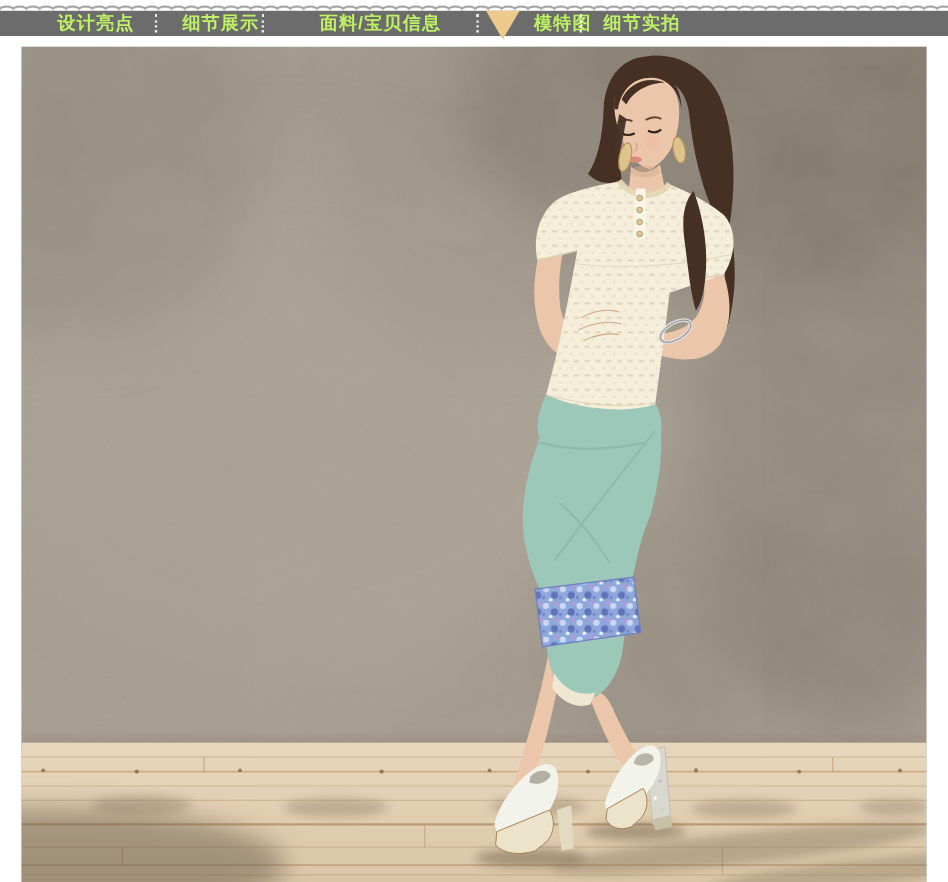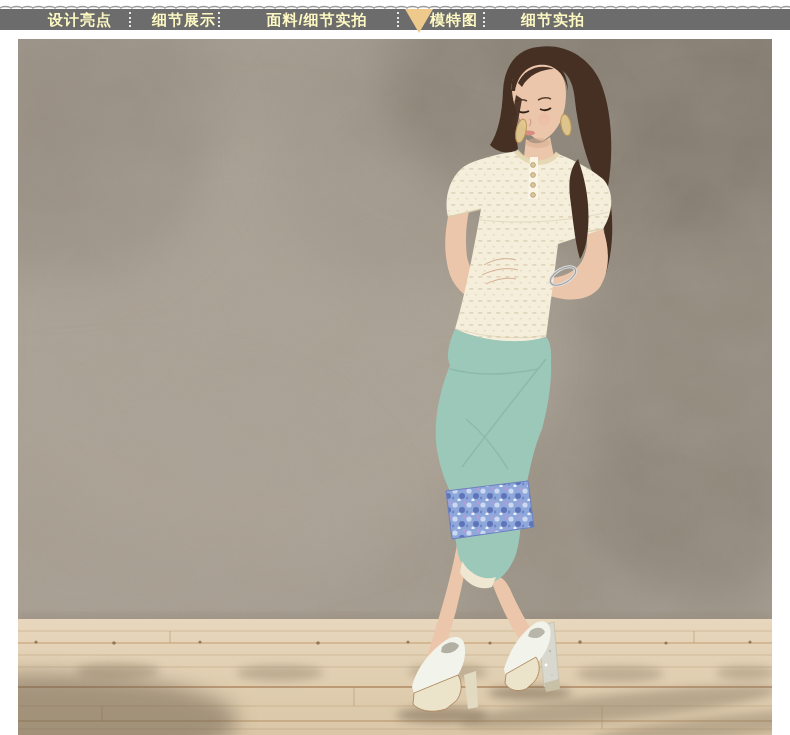--- a/index.html
+++ b/index.html
@@ -1,21 +1,21 @@
 <!DOCTYPE html>
 <html><head>
 <meta charset="utf-8">
 <style>
   html,body{margin:0;padding:0;background:#ffffff;}
   .page{position:relative;width:790px;height:735px;background:#fff;overflow:hidden;
         font-family:"Liberation Sans","DejaVu Sans",sans-serif;}
   .chain{position:absolute;left:0;top:0;width:790px;height:9px;}
   .navbar{position:absolute;left:0;top:9px;width:790px;height:21px;background:#6c6c6c;overflow:visible;z-index:2;}
   .nav-item{position:absolute;top:0;height:21px;line-height:21px;transform:translateX(-50%);
-            color:#fef9c3;font-size:15px;font-weight:bold;letter-spacing:1px;white-space:nowrap;cursor:pointer;}
+            color:#bef264;font-size:15px;font-weight:bold;letter-spacing:1px;white-space:nowrap;cursor:pointer;}
   .sep{position:absolute;top:3px;height:15px;width:0;border-left:2px dotted rgba(255,255,255,.85);}
   .pointer{position:absolute;left:405px;top:0;width:0;height:0;
            border-left:14px solid transparent;border-right:14px solid transparent;
            border-top:24px solid #edca8c;}
   .photo{position:absolute;left:18px;top:39px;width:754px;height:696px;background:#a49b8e;}
   .photo svg{display:block;}
 </style>
 </head>
 <body>
 
@@ -30,26 +30,26 @@
       </defs>
       <rect x="0" y="0" width="790" height="9" fill="url(#chainpat)"></rect>
     </svg>
   </div>
 
   <div class="navbar">
     <span class="nav-item" style="left:80px">设计亮点</span>
     <i class="sep" style="left:129px"></i>
     <span class="nav-item" style="left:184px">细节展示</span>
     <i class="sep" style="left:218px"></i>
-    <span class="nav-item" style="left:317px">面料/细节实拍</span>
+    <span class="nav-item" style="left:317px">面料/宝贝信息</span>
     <i class="sep" style="left:397px"></i>
     <span class="pointer"></span>
-    <span class="nav-item" style="left:454px">模特图</span>
+    <span class="nav-item" style="left:469px">模特图</span>
     <i class="sep" style="left:483px"></i>
-    <span class="nav-item" style="left:553px">细节实拍</span>
+    <span class="nav-item" style="left:535px">细节实拍</span>
   </div>
 
   <div class="photo">
   <svg width="754" height="696" viewBox="0 0 754 696">
     <defs>
       <filter id="b30" x="-60%" y="-60%" width="220%" height="220%">
             <feGaussianBlur stdDeviation="26"></feGaussianBlur>
           </filter>
       <filter id="b12" x="-60%" y="-60%" width="220%" height="220%">
             <feGaussianBlur stdDeviation="10"></feGaussianBlur>

